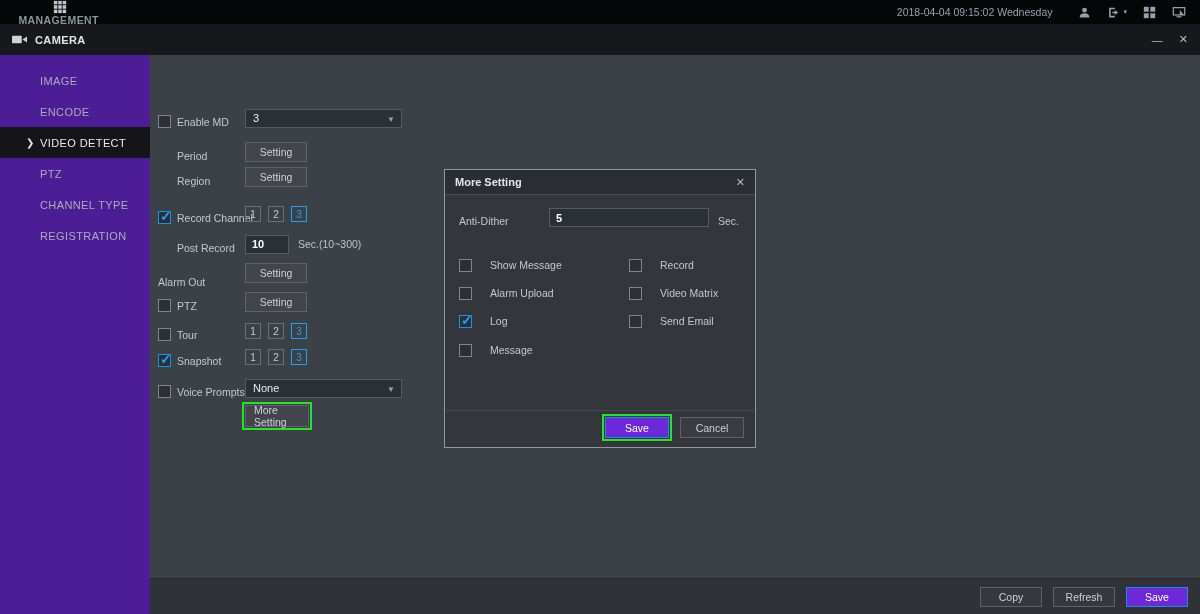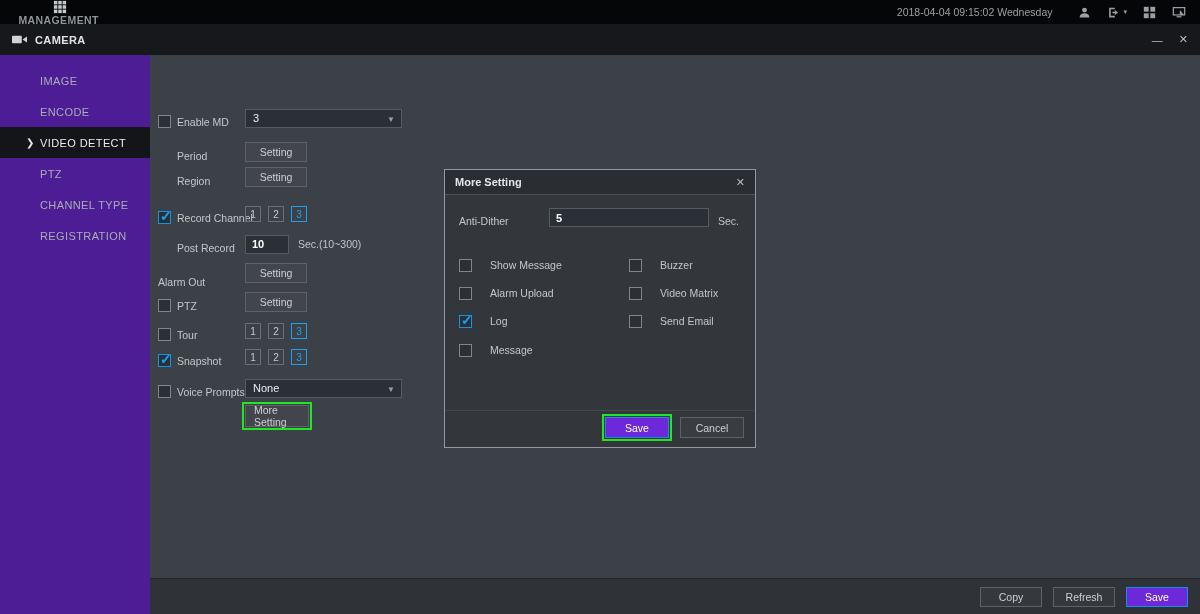--- a/index.html
+++ b/index.html
@@ -337,21 +337,21 @@
       <input class="input" style="width: 160px; margin-left: 18px; font-weight: bold;" value="5">
       <span class="suffix">Sec.</span>
     </div>
 
     <div class="m-check" style="top:88px;left:14px;">
       <span class="cb"></span>
       <span class="lbl">Show Message</span>
     </div>
     <div class="m-check" style="top:88px;left:184px;">
       <span class="cb"></span>
-      <span class="lbl">Buzzer</span>
+      <span class="lbl">Record</span>
     </div>
 
     <div class="m-check" style="top:116px;left:14px;">
       <span class="cb"></span>
       <span class="lbl">Alarm Upload</span>
     </div>
     <div class="m-check" style="top:116px;left:184px;">
       <span class="cb"></span>
       <span class="lbl">Video Matrix</span>
     </div>

